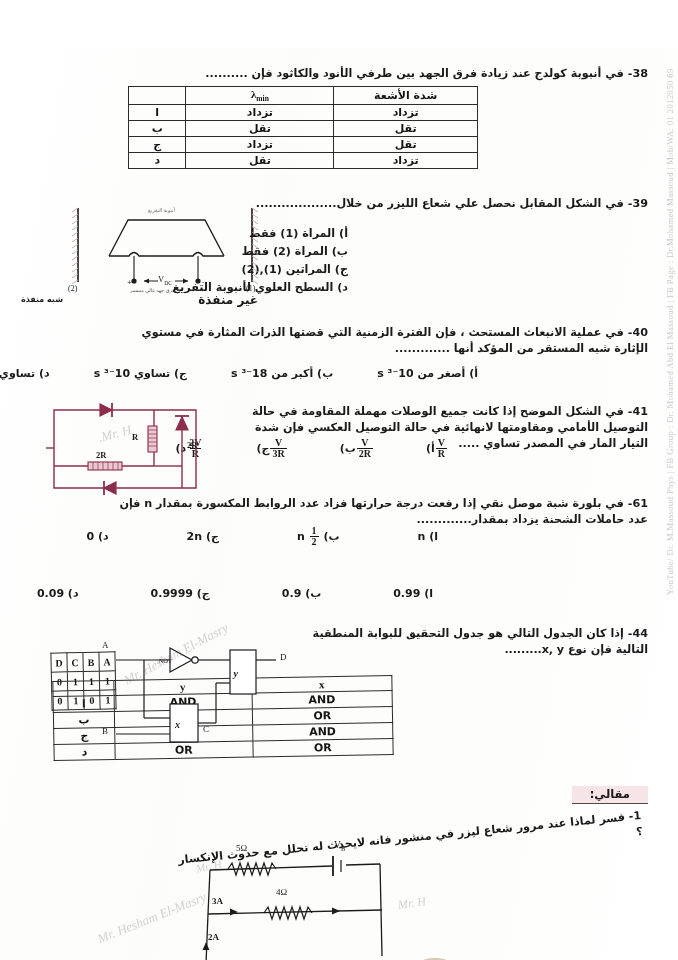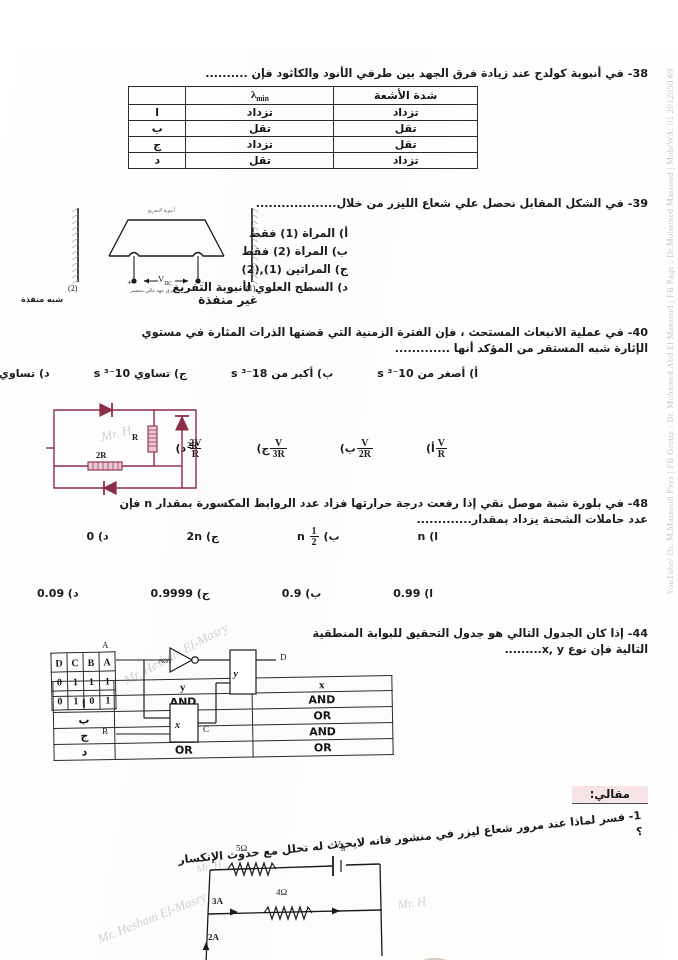--- a/index.html
+++ b/index.html
@@ -283,20 +283,21 @@
     <div class="qline ar" style="top:277px; right:30px; width:530px;">40- في عملية الانبعاث المستحث ، فإن الفترة الزمنية التي قضتها الذرات المثارة في مستوي الإثارة شبه المستقر من المؤكد أنها .............</div>
     <div class="opts" style="top:318px; right:200px; gap:44px;">
       <span class="opt ar">أ) أصغر من 10⁻³ s</span>
       <span class="opt ar">ب) أكبر من 18⁻³ s</span>
       <span class="opt ar">ج) تساوي 10⁻³ s</span>
       <span class="opt ar">د) تساوي 10⁻⁸ s</span>
     </div>
   </div>
 
   <div class="layer">
+    <div class="qline ar" style="top:356px; right:30px; width:420px;">41- في الشكل الموضح إذا كانت جميع الوصلات مهملة المقاومة في حالة التوصيل الأمامي ومقاومتها لانهائية في حالة التوصيل العكسي فإن شدة التيار المار في المصدر تساوي .....</div>
 
     <div class="opts" style="top:390px; right:230px; gap:52px; align-items:center;">
       <span class="opt">
         <span class="frac">
             <span class="num">V</span>
             <span class="den">R</span>
           </span><span class="ar">أ)</span>
       </span>
       <span class="opt">
         <span class="frac">
@@ -372,21 +373,21 @@
           <line x1="129" y1="16" x2="143" y2="16" stroke-width="1.8"></line>
         </g>
       </svg>
       <div style="position:absolute; left:86px; top:32px; font-size:8.5px; font-weight:700; font-family:'Liberation Serif',serif; color:#1b1b1b;">R</div>
       <div style="position:absolute; left:141px; top:40px; font-size:8.5px; font-weight:700; font-family:'Liberation Serif',serif; color:#1b1b1b;">2R</div>
       <div style="position:absolute; left:50px; top:50px; font-size:8.5px; font-weight:700; font-family:'Liberation Serif',serif; color:#1b1b1b;">2R</div>
     </div>
   </div>
 
   <div class="layer">
-    <div class="qline ar" style="top:448px; right:30px; width:545px;">48- في بلورة شبة موصل نقي إذا رفعت درجة حرارتها فزاد عدد الروابط المكسورة بمقدار n فإن عدد حاملات الشحنة يزداد بمقدار.............</div>
+    <div class="qline ar" style="top:448px; right:30px; width:545px;">61- في بلورة شبة موصل نقي إذا رفعت درجة حرارتها فزاد عدد الروابط المكسورة بمقدار n فإن عدد حاملات الشحنة يزداد بمقدار.............</div>
     <div class="opts" style="top:478px; right:240px; gap:78px; align-items:center;">
       <span class="opt ar">ا) n</span>
       <span class="opt ar">ب) <span class="frac">
             <span class="num">1</span>
             <span class="den">2</span>
           </span> n</span>
       <span class="opt ar">ج) 2n</span>
       <span class="opt ar">د) 0</span>
     </div>
   </div>

